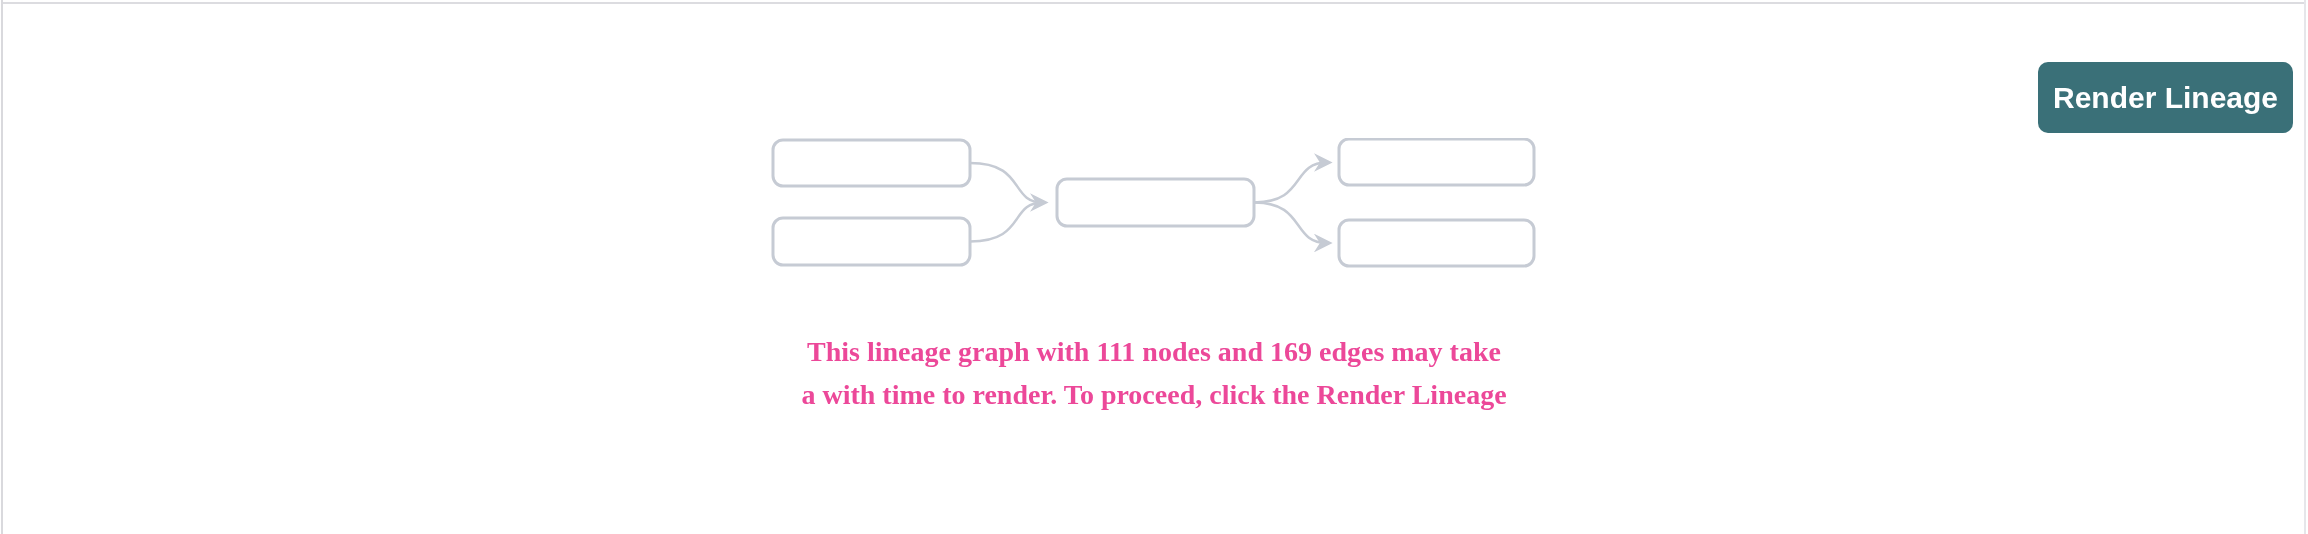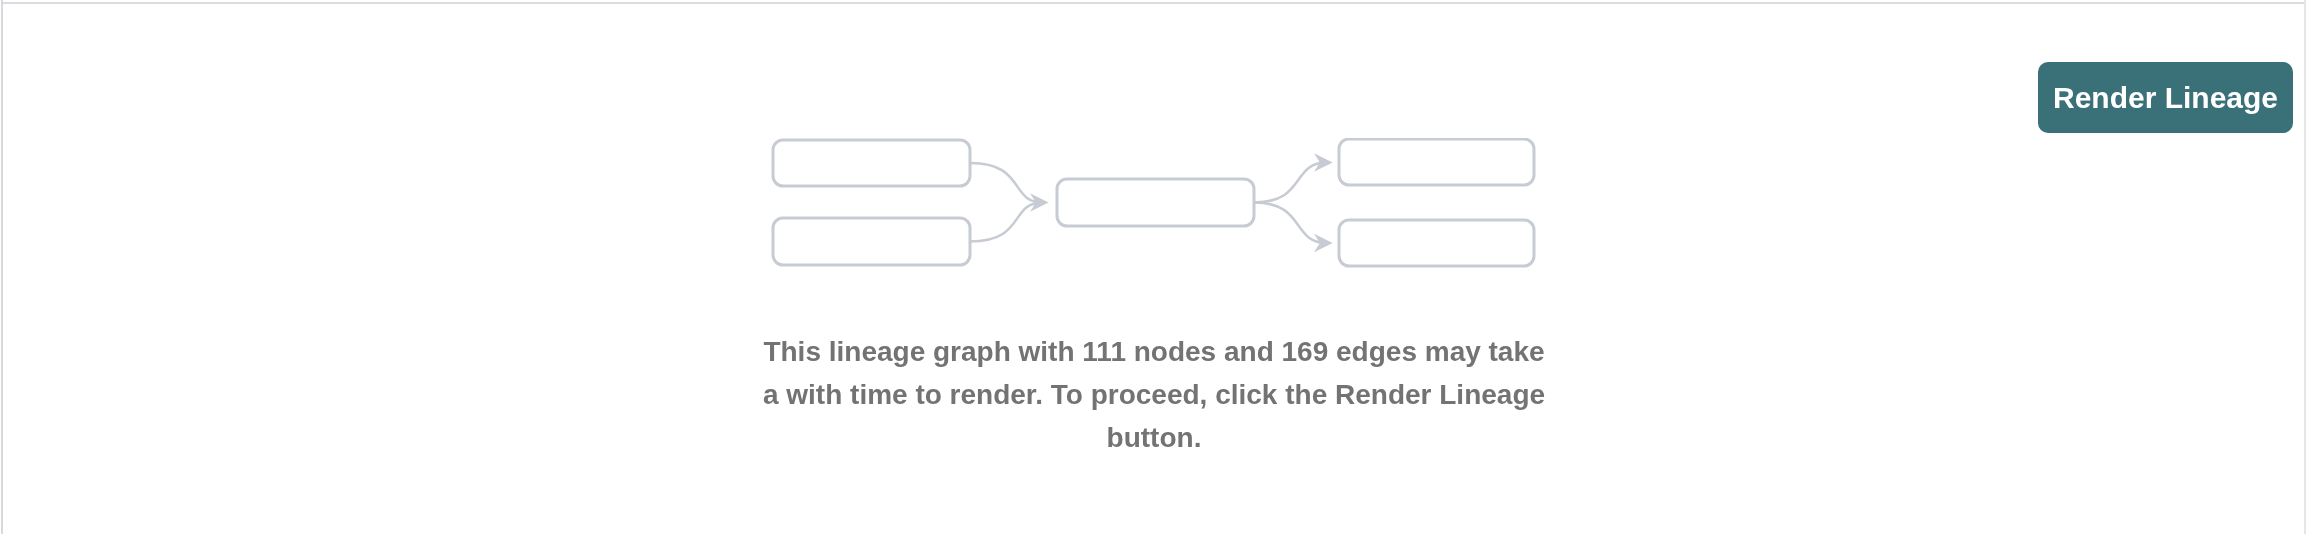--- a/index.html
+++ b/index.html
@@ -43,21 +43,22 @@
     width: 766px; height: 132px;
   }
   .message {
     position: absolute;
     top: 330px; left: 0;
     width: 100%;
     text-align: center;
     font-size: 28px;
     font-weight: bold;
     line-height: 43px;
-    color: #737373;
+    color: #ec4899;
+    font-family: Liberation Serif, serif;
   }
   .message .msg-line { white-space: nowrap; }
 </style>
 </head>
 <body>
 
 <div>
 
   <div class="panel-border-top"></div>
   <div class="panel-border-left"></div>
@@ -82,16 +83,15 @@
       <rect x="2" y="80" width="197" height="47" rx="10" fill="#ffffff" stroke="#c6cbd4" stroke-width="3"></rect>
       <rect x="286" y="41" width="197" height="47" rx="10" fill="#ffffff" stroke="#c6cbd4" stroke-width="3"></rect>
       <rect x="568" y="1" width="195" height="46" rx="10" fill="#ffffff" stroke="#c6cbd4" stroke-width="3"></rect>
       <rect x="568" y="82" width="195" height="46" rx="10" fill="#ffffff" stroke="#c6cbd4" stroke-width="3"></rect>
     </svg>
   </div>
 
   <div class="message">
     <div class="msg-line">This lineage graph with 111 nodes and 169 edges may take</div>
     <div class="msg-line">a with time to render. To proceed, click the Render Lineage</div>
-    <div class="msg-line">button.</div>
   </div>
 
 </div>
 
 </body></html>

